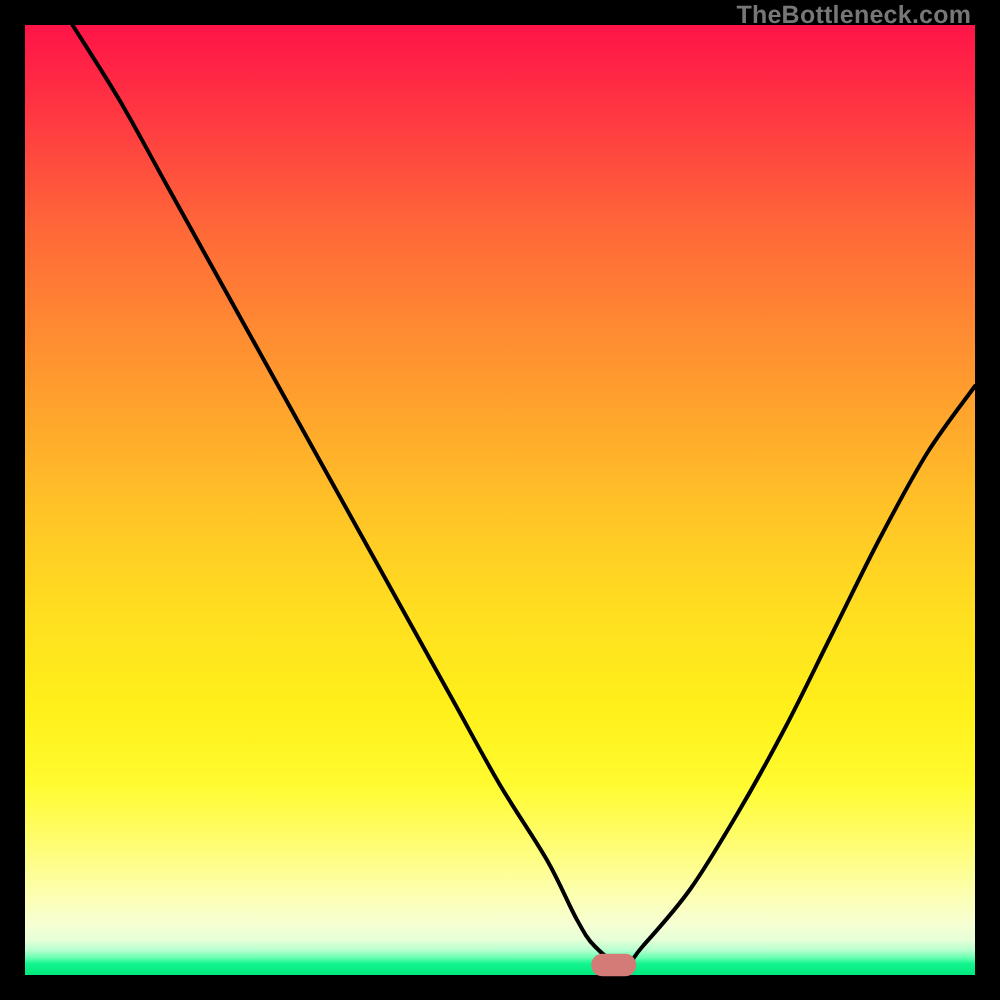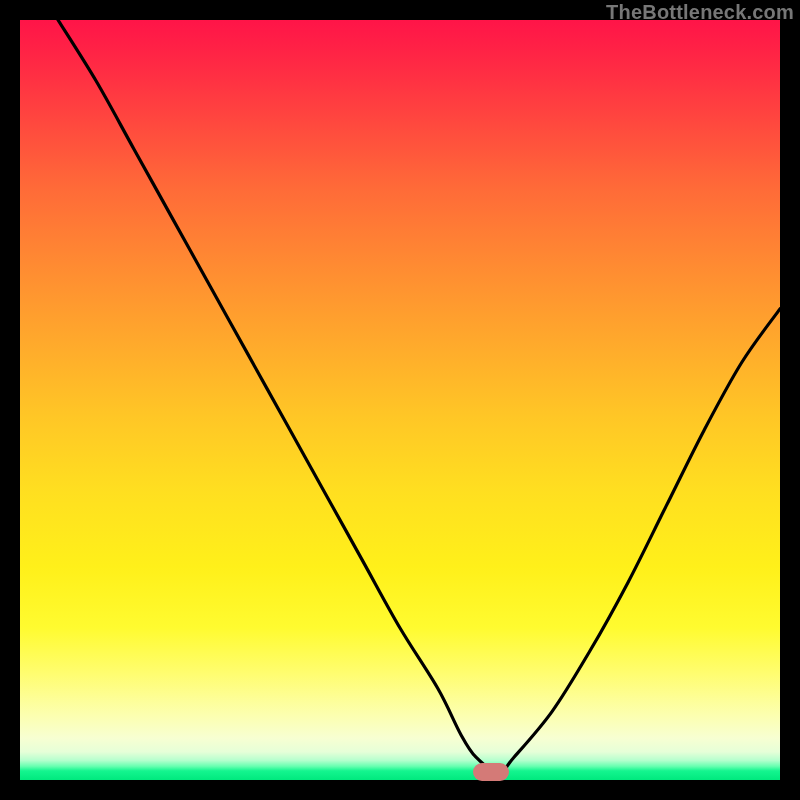--- a/index.html
+++ b/index.html
@@ -58,21 +58,21 @@
     position: absolute;
     width: 36px;
     height: 18px;
     border-radius: 9px;
     background: #d47a77;
     transform: translate(-50%, -50%);
   }
   .watermark {
     position: absolute;
     top: 1px;
-    right: 6px;
+    right: 23px;
     font-family: Arial, Helvetica, sans-serif;
     font-size: 20px;
     font-weight: 600;
     color: #777;
     letter-spacing: 0.2px;
     user-select: none;
   }
 </style>
 </head>
 <body>

